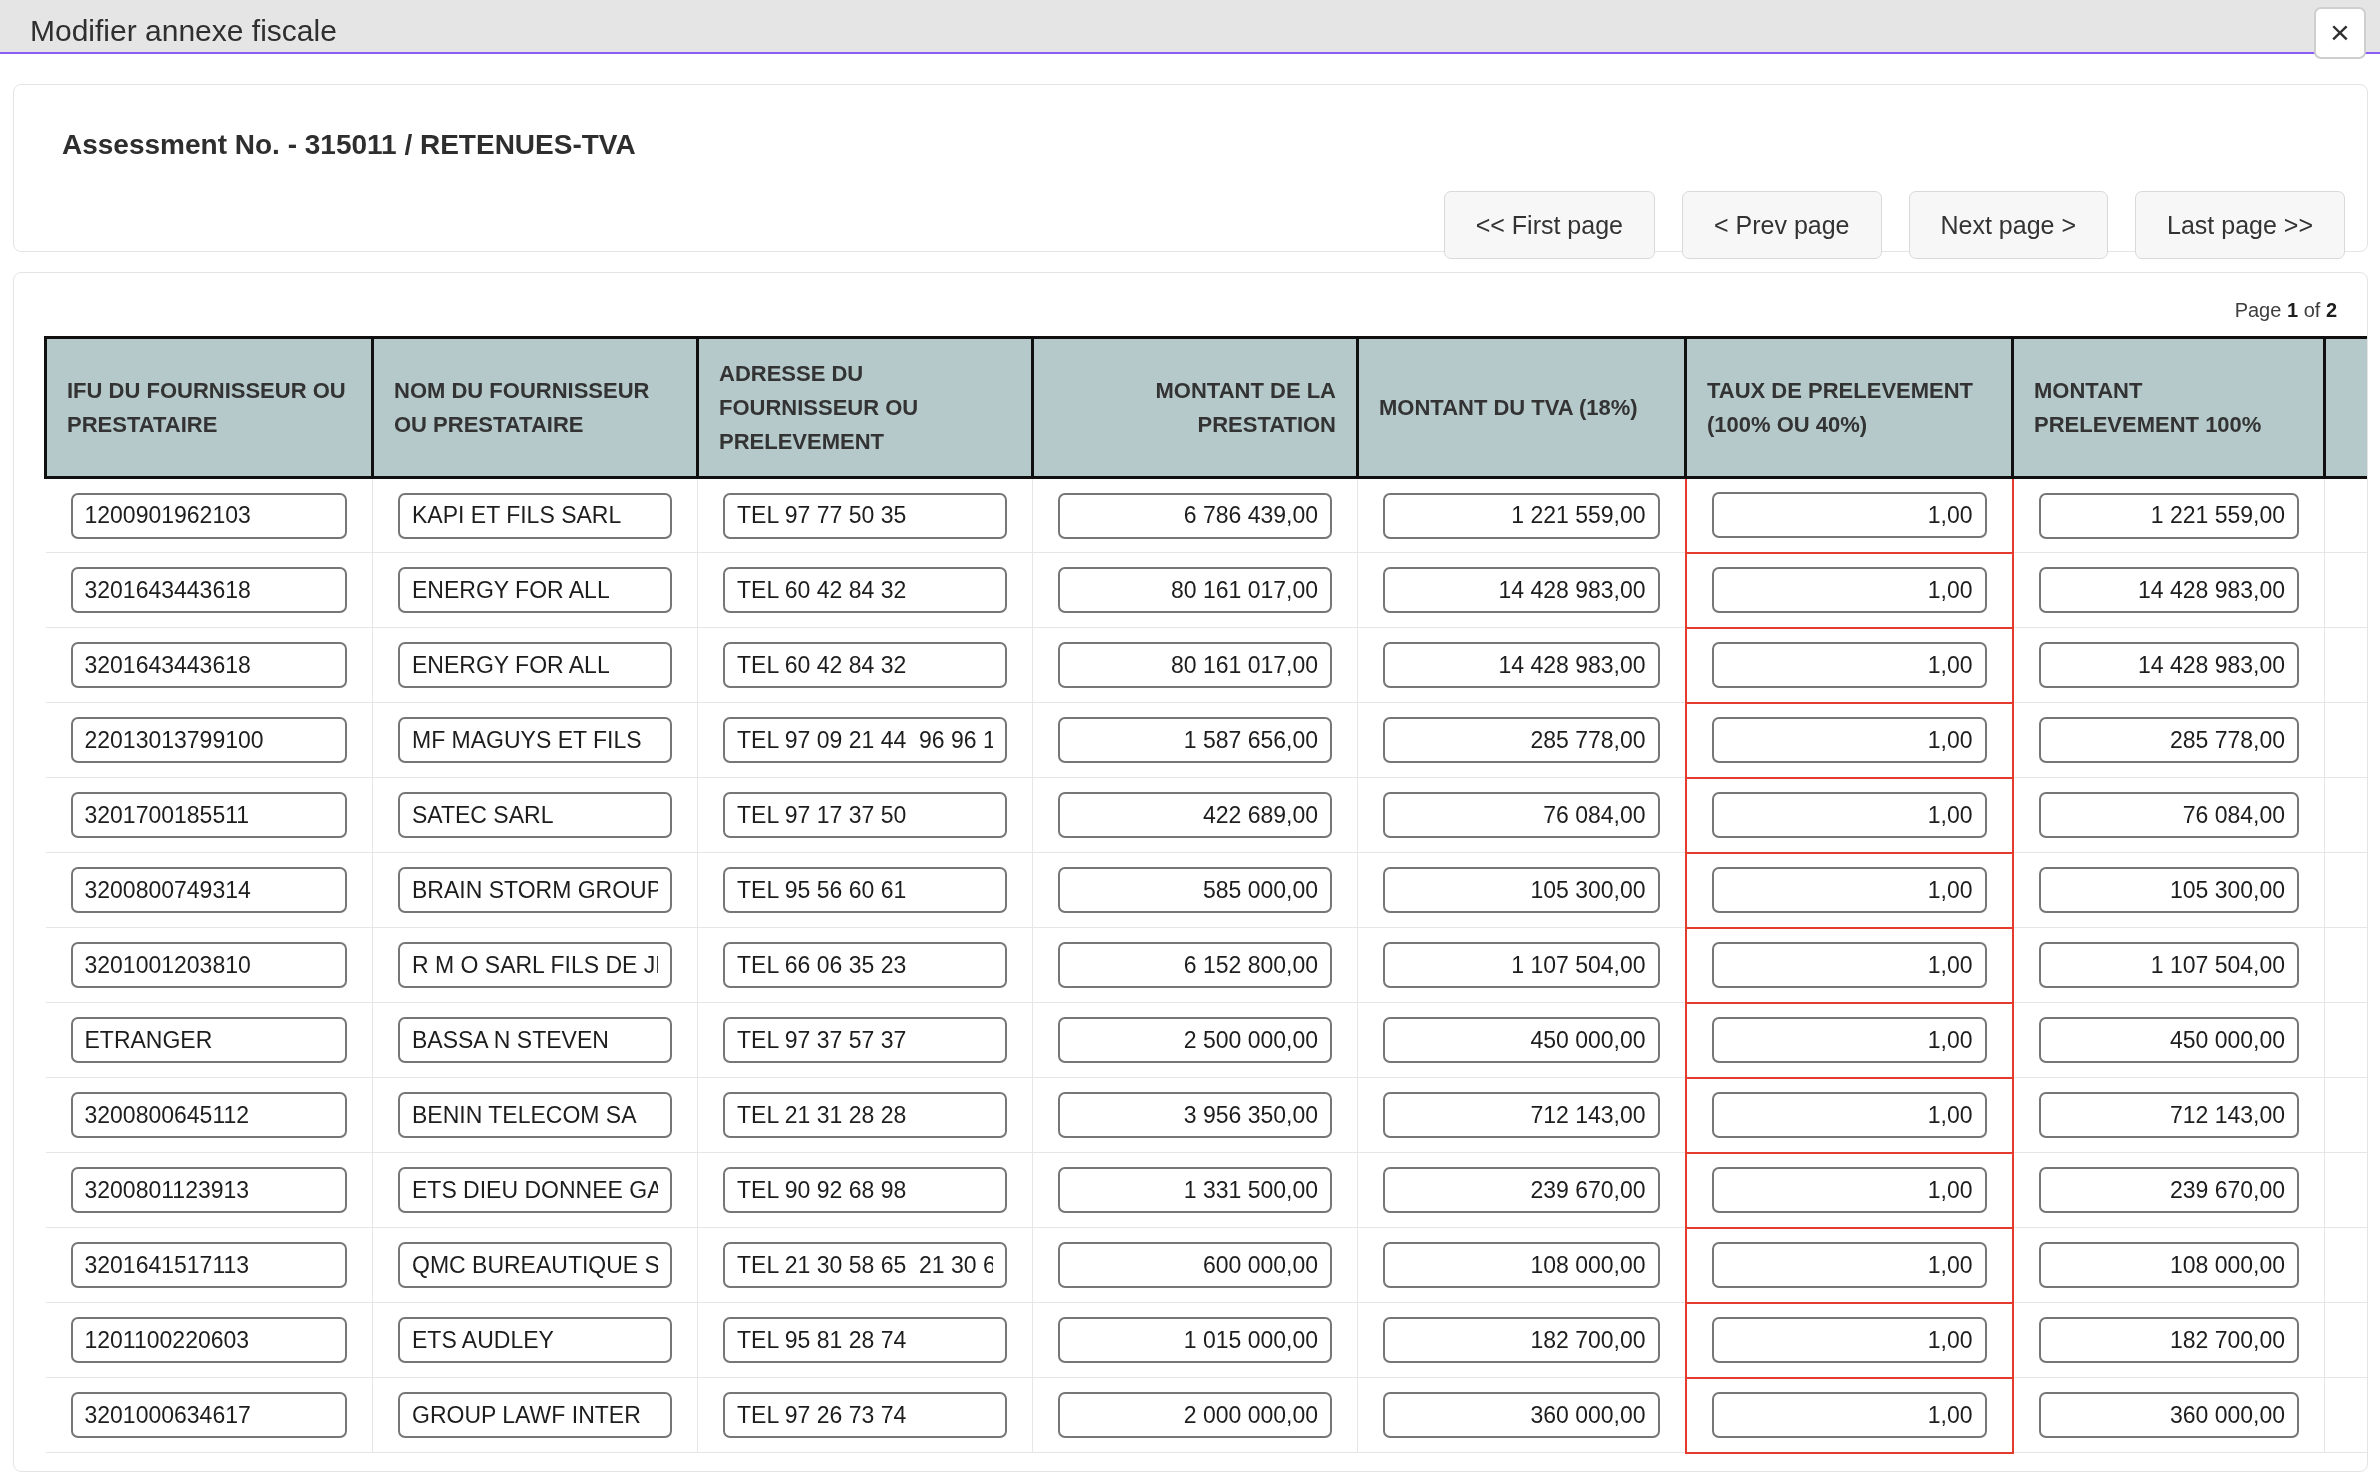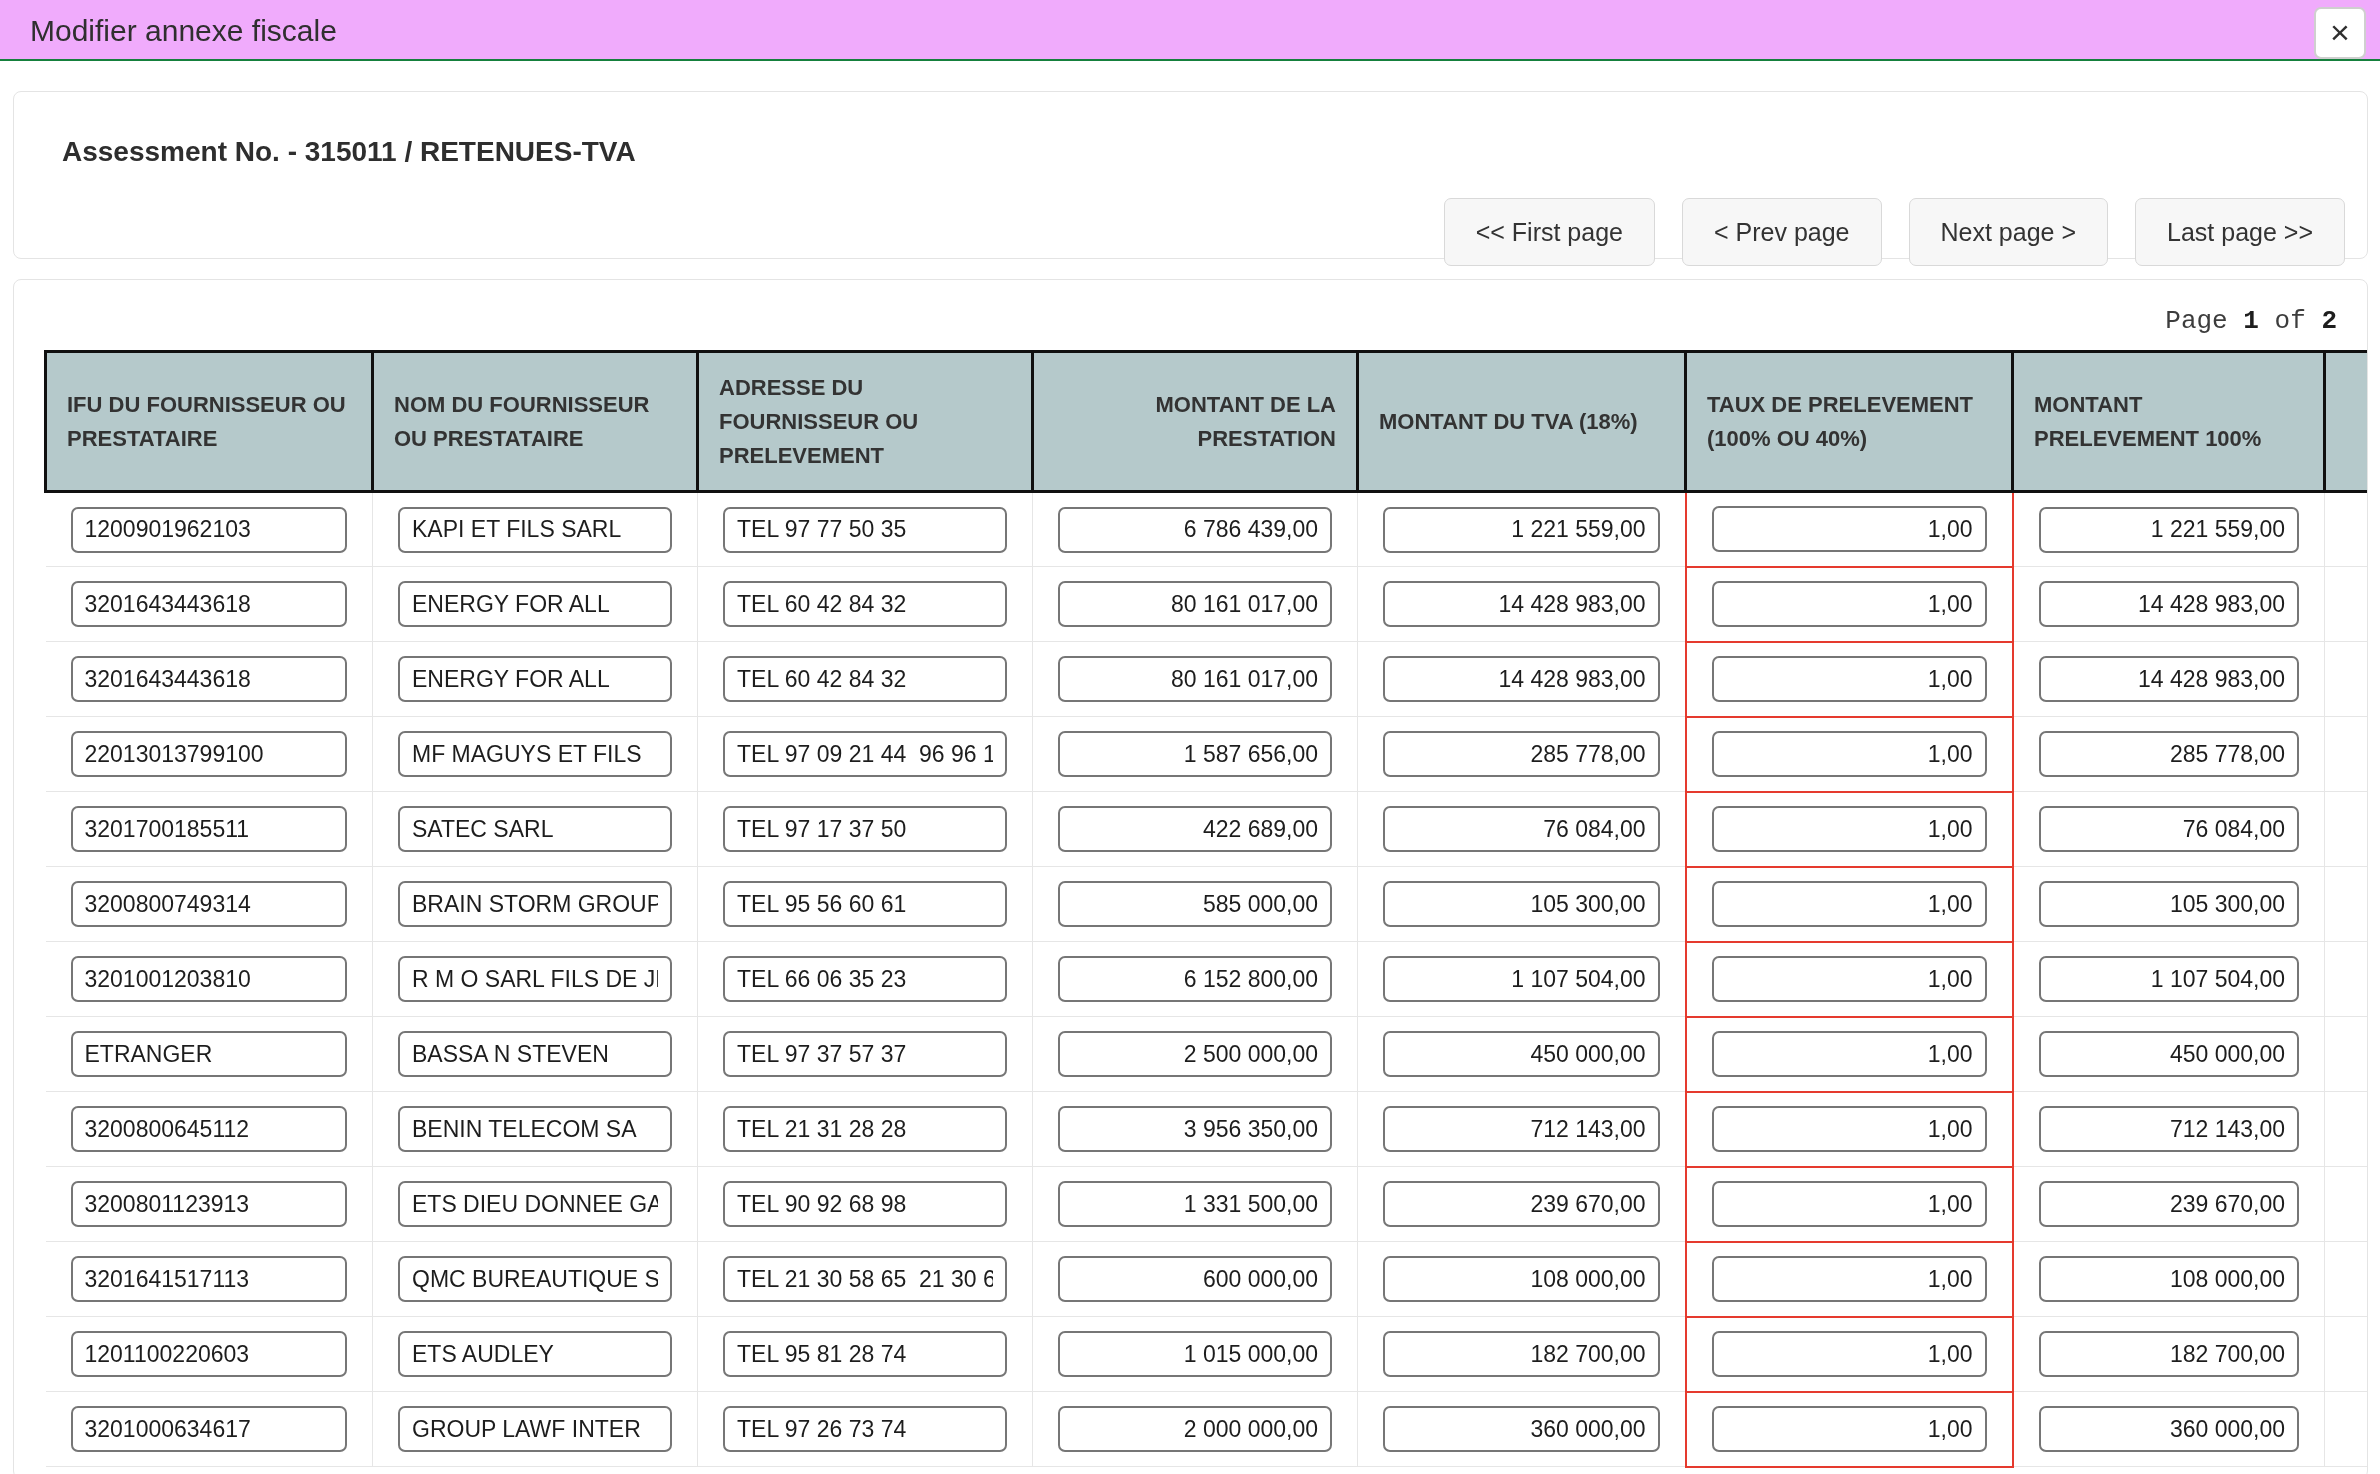--- a/index.html
+++ b/index.html
@@ -1,38 +1,38 @@
 <!DOCTYPE html>
 <html><head>
 <meta charset="utf-8">
 <style>
   * { margin: 0; padding: 0; box-sizing: border-box; }
   html, body { width: 2380px; height: 1474px; overflow: hidden; background: #ffffff;
     font-family: "Liberation Sans", sans-serif; color: #333; }
 
   
-  .titlebar { position: relative; height: 61px; background: #f0abfc; border-bottom: 2px solid #15803d; }
+  .titlebar { position: relative; height: 54px; background: #e5e5e5; border-bottom: 2px solid #8b5cf6; }
   .titlebar .title { position: absolute; left: 30px; top: 0; height: 69px; line-height: 62px;
     font-size: 30px; font-weight: 400; color: #2f2f2f; }
   .close-btn { position: absolute; right: 14px; top: 7px; width: 52px; height: 52px;
     background: #fff; border: 2px solid #cfcfcf; border-radius: 7px; cursor: pointer;
     font-size: 34px; line-height: 46px; text-align: center; color: #2f2f2f; }
 
   
   .panel { background: #fff; border: 1px solid #e4e4e4; border-radius: 8px; }
   .panel-head { margin: 30px 12px 0 13px; height: 168px; padding: 44px 22px 0 48px; }
   .assessment { font-size: 28px; font-weight: 700; color: #2e2e2e; }
   .btn-row { margin-top: 30px; display: flex; justify-content: flex-end; gap: 27px; }
   .btn { height: 68px; padding: 0 31px; font-size: 25px; color: #333;
     background: #f7f7f7; border: 1px solid #d9d9d9; border-radius: 7px; cursor: pointer;
     font-family: "Liberation Sans", sans-serif; }
   .btn.primary { background: #3b78d3; border-color: #3b78d3; color: #fff; }
 
   .panel-table { margin: 20px 12px 0 13px; height: 1200px; padding-top: 26px; overflow: hidden; }
-  .page-line { text-align: right; padding-right: 30px; font-size: 26px; color: #3d3d3d; font-family: Liberation Mono, monospace; }
+  .page-line { text-align: right; padding-right: 30px; font-size: 20px; color: #3d3d3d; }
   .page-line b { color: #1e1e1e; }
 
   
   .table-clip { margin: 14px 0 0 30px; overflow: hidden; }
   table { border-collapse: collapse; table-layout: fixed; width: 2439px; }
   th { background: #b5c9cb; border: 3px solid #101010; text-align: left; vertical-align: middle;
     font-size: 22px; font-weight: 700; color: #333; padding: 10px 20px; line-height: 34px;
     height: 140px; }
   th:nth-child(1){ width: 327px; } th:nth-child(2){ width: 325px; } th:nth-child(3){ width: 335px; }
   th:nth-child(4){ width: 325px; text-align: right; } th:nth-child(5){ width: 328px; } th:nth-child(6){ width: 327px; }

